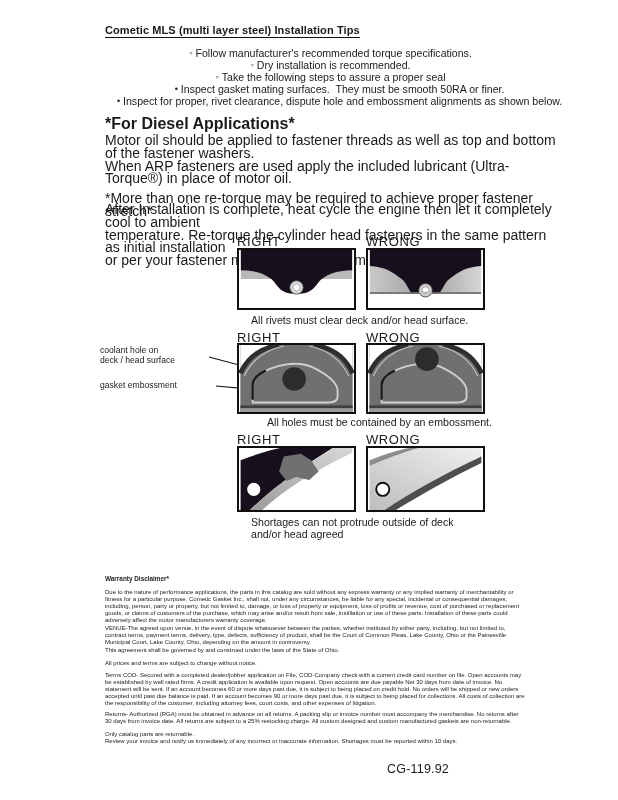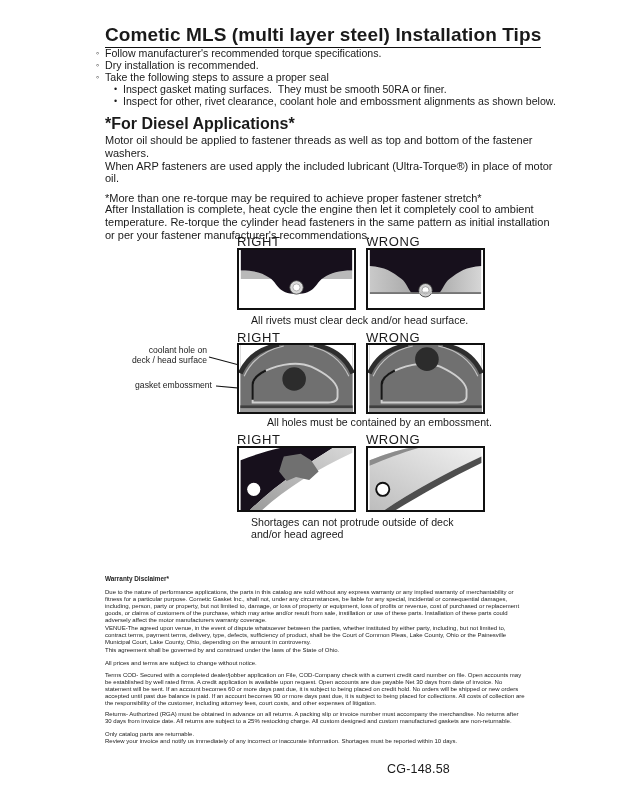--- a/index.html
+++ b/index.html
@@ -4,54 +4,54 @@
 <style>
   * { margin:0; padding:0; box-sizing:border-box; }
   html,body { background:#888; }
   .page {
     position:relative; width:618px; height:800px; background:#ffffff;
     font-family:"Liberation Sans", sans-serif; color:var(--text,#1a1a1a);
     margin:0 auto; overflow:hidden;
   }
   .abs { position:absolute; }
   .title {
-    top:24px; left:105px; font-size:19px; font-weight:bold;
+    top:24px; left:105px; font-size:11px; font-weight:bold;
     display:inline-block; border-bottom:1.6px solid #111; padding-bottom:1px;
     letter-spacing:.1px;
   }
   .bullets { top:47px; left:96px; font-size:10.6px; line-height:12px; }
-  .bullet-row { white-space:pre; }
+  .bullet-row { white-space:pre;text-align:center; }
   .bullet-glyph { display:inline-block; width:9px; font-size:9px; vertical-align:top; }
   .sub { padding-left:18px; }
   .sub .bullet-glyph { font-size:9px; }
   .diesel-head { top:115px; left:105px; font-size:16px; font-weight:bold; }
-  .body-par { left:105px; width:452px; font-size:11px; line-height:12.8px; white-space:pre-line; }
+  .body-par { left:105px; width:452px; font-size:14px; line-height:12.8px; white-space:pre-line; }
   .p1 { top:134px; } .p2 { top:175px;margin-top:28px; } .note { top:192px; }
   .diag-label { font-size:13px; letter-spacing:.6px; text-align:left; width:119px; }
   .diag { border:2px solid #101010; display:block; background:#fff; }
   .caption { font-size:10.6px; line-height:12px;margin-left:14px; }
-  .callout { font-size:8.6px; line-height:10px; text-align:right; }
+  .callout { font-size:8.6px; line-height:10px; text-align:left; }
   .fine { left:105px; width:420px; font-size:6px; line-height:7.1px; color:#222; }
   .fine-head { font-weight:bold; font-size:6.4px; }
   .pagenum { top:762px; left:387px; font-size:12.5px; letter-spacing:.2px; }
   svg.leader { pointer-events:none; }
 </style>
 </head>
 <body>
 
 <div class="page">
 
   <div class="abs title">Cometic MLS (multi layer steel) Installation Tips</div>
 
   <div class="abs bullets">
     <div class="bullet-row"><span class="bullet-glyph">◦</span><span>Follow manufacturer's recommended torque specifications.</span></div>
     <div class="bullet-row"><span class="bullet-glyph">◦</span><span>Dry installation is recommended.</span></div>
     <div class="bullet-row"><span class="bullet-glyph">◦</span><span>Take the following steps to assure a proper seal</span></div>
     <div class="bullet-row sub"><span class="bullet-glyph">•</span><span>Inspect gasket mating surfaces.  They must be smooth 50RA or finer.</span></div>
-    <div class="bullet-row sub"><span class="bullet-glyph">•</span><span>Inspect for other, rivet clearance, coolant hole and embossment alignments as shown below.</span></div>
+    <div class="bullet-row sub"><span class="bullet-glyph">•</span><span>Inspect for proper, rivet clearance, dispute hole and embossment alignments as shown below.</span></div>
   </div>
 
   <div class="abs diesel-head">*For Diesel Applications*</div>
   <div class="abs body-par p1">Motor oil should be applied to fastener threads as well as top and bottom of the fastener washers.
 When ARP fasteners are used apply the included lubricant (Ultra-Torque®) in place of motor oil.</div>
   <div class="abs body-par p2">After Installation is complete, heat cycle the engine then let it completely cool to ambient
 temperature. Re-torque the cylinder head fasteners in the same pattern as initial installation
 or per your fastener manufacturer's recommendations.</div>
   <div class="abs body-par note">*More than one re-torque may be required to achieve proper fastener stretch*</div>
 
@@ -177,15 +177,15 @@
   <div class="abs fine fine-head" style="top:575px;">Warranty Disclaimer*</div>
   <div class="abs fine" style="top:589px;">Due to the nature of performance applications, the parts in this catalog are sold without any express warranty or any implied warranty of merchantability or fitness for a particular purpose.  Cometic Gasket Inc., shall not, under any circumstances, be liable for any special, incidental or consequential damages, including, person, party or property, but not limited to, damage, or loss of property or equipment, loss of profits or revenue, cost of purchased or replacement goods, or claims of customers of the purchase, which may arise and/or result from sale, instillation or use of these parts.  Installation of these parts could adversely affect the motor manufacturers warranty coverage.</div>
   <div class="abs fine" style="top:625px;">VENUE-The agreed upon venue, in the event of dispute whatsoever between the parties, whether instituted by either party, including, but not limited to, contract terms, payment terms, delivery, type, defects, sufficiency of product, shall be the Court of Common Pleas, Lake County, Ohio or the Painesville Municipal Court, Lake County, Ohio, depending on the amount in controversy.</div>
   <div class="abs fine" style="top:647px;">This agreement shall be governed by and construed under the laws of the State of Ohio.</div>
   <div class="abs fine" style="top:660px;">All prices and terms are subject to change without notice.</div>
   <div class="abs fine" style="top:672px;">Terms COD- Secured with a completed dealer/jobber application on File, COD-Company check with a current credit card number on file.  Open accounts may be established by well rated firms.  A credit application is available upon request.  Open accounts are due payable Net 30 days from date of invoice.  No statement will be sent.  If an account becomes 60 or more days past due, it is subject to being placed on credit hold.  No orders will be shipped or new orders accepted until past due balance is paid.  If an account becomes 90 or more days past due, it is subject to being placed for collections.  All costs of collection are the responsibility of the customer, including attorney fees, court costs, and other expenses of litigation.</div>
   <div class="abs fine" style="top:711px;">Returns- Authorized (RGA) must be obtained in advance on all returns.  A packing slip or invoice number must accompany the merchandise.  No returns after 30 days from invoice date.  All returns are subject to a 25% restocking charge.  All custom designed and custom manufactured gaskets are non-returnable.</div>
   <div class="abs fine" style="top:731px;">Only catalog parts are returnable.</div>
   <div class="abs fine" style="top:738px;">Review your invoice and notify us immediately of any incorrect or inaccurate information.  Shortages must be reported within 10 days.</div>
 
-  <div class="abs pagenum">CG-148.58</div>
+  <div class="abs pagenum">CG-119.92</div>
 
 </div>
 
 </body></html>

